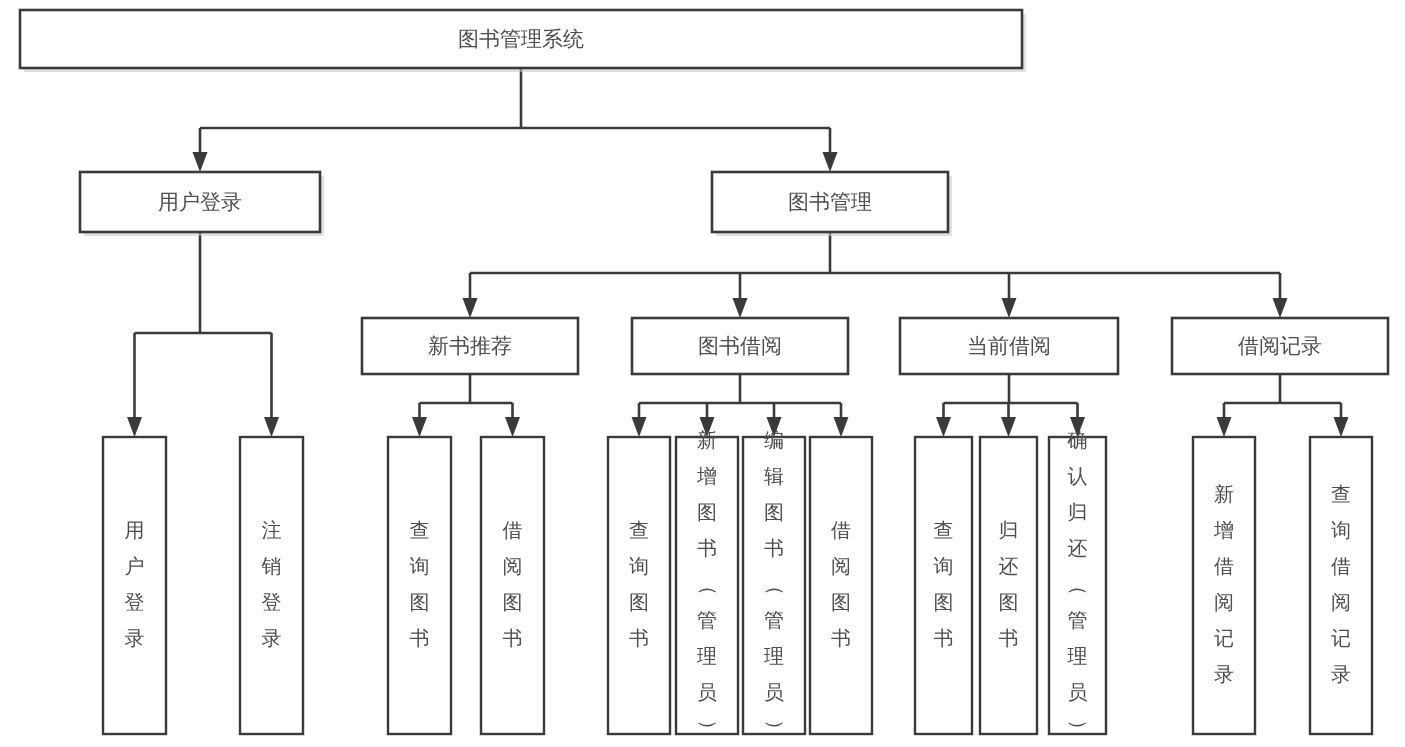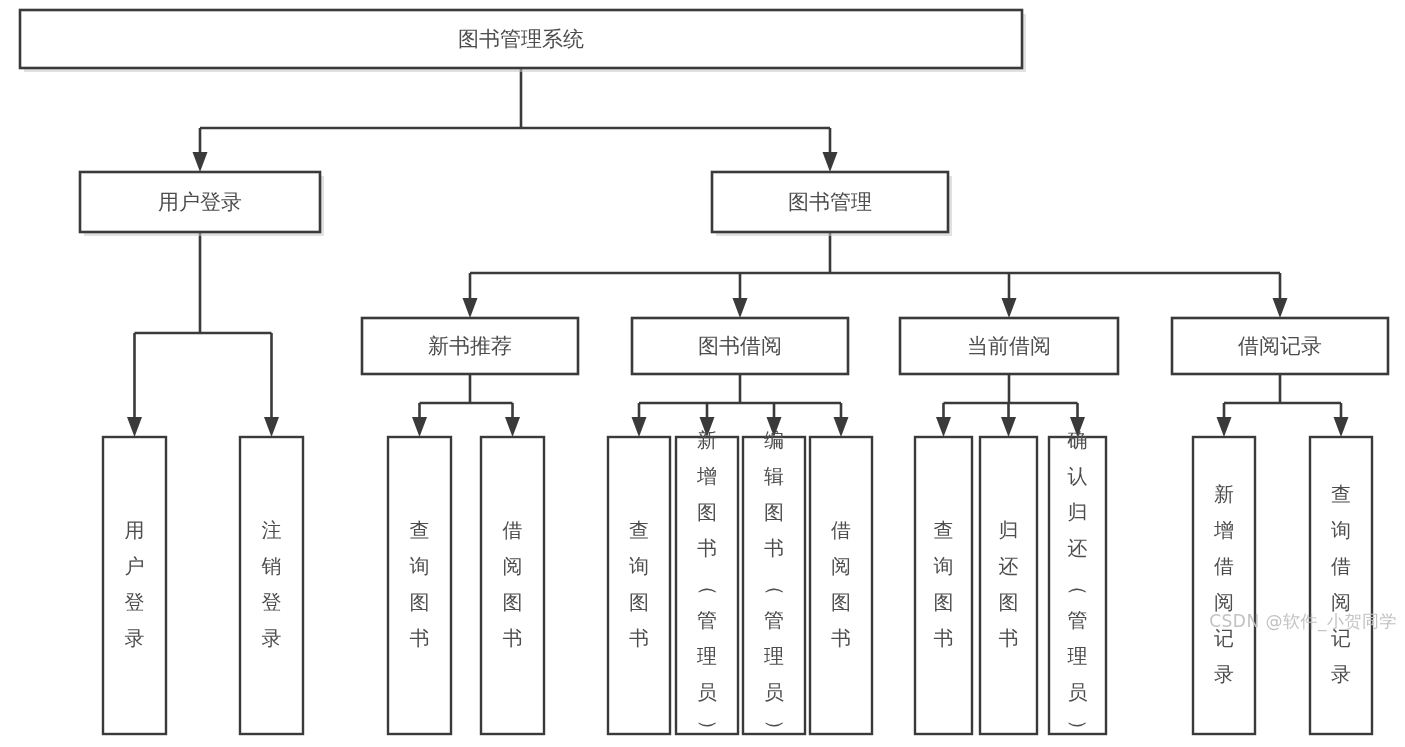--- a/index.html
+++ b/index.html
@@ -268,14 +268,13 @@
           <rect x="1310" y="437" width="62" height="297" class="node-rect leaf"></rect>
           <text x="1341" y="495.5" class="node-label leaf-label">查</text>
           <text x="1341" y="531.5" class="node-label leaf-label">询</text>
           <text x="1341" y="567.5" class="node-label leaf-label">借</text>
           <text x="1341" y="603.5" class="node-label leaf-label">阅</text>
           <text x="1341" y="639.5" class="node-label leaf-label">记</text>
           <text x="1341" y="675.5" class="node-label leaf-label">录</text>
         </g>
       </g>
   </svg>
-  <div class="watermark">CSDN @软件_小贺同学</div>
 </div>
 
 </body></html>

